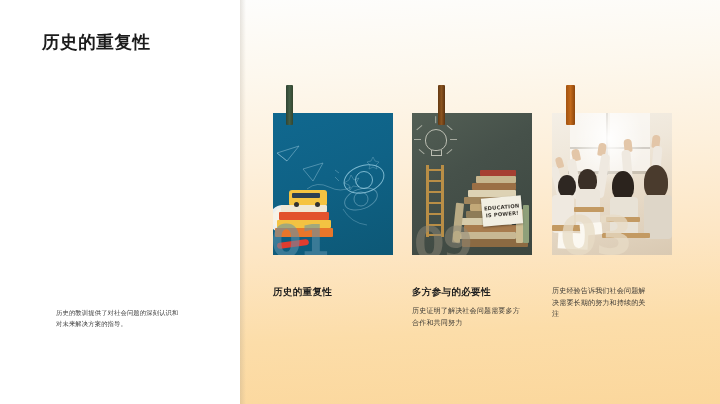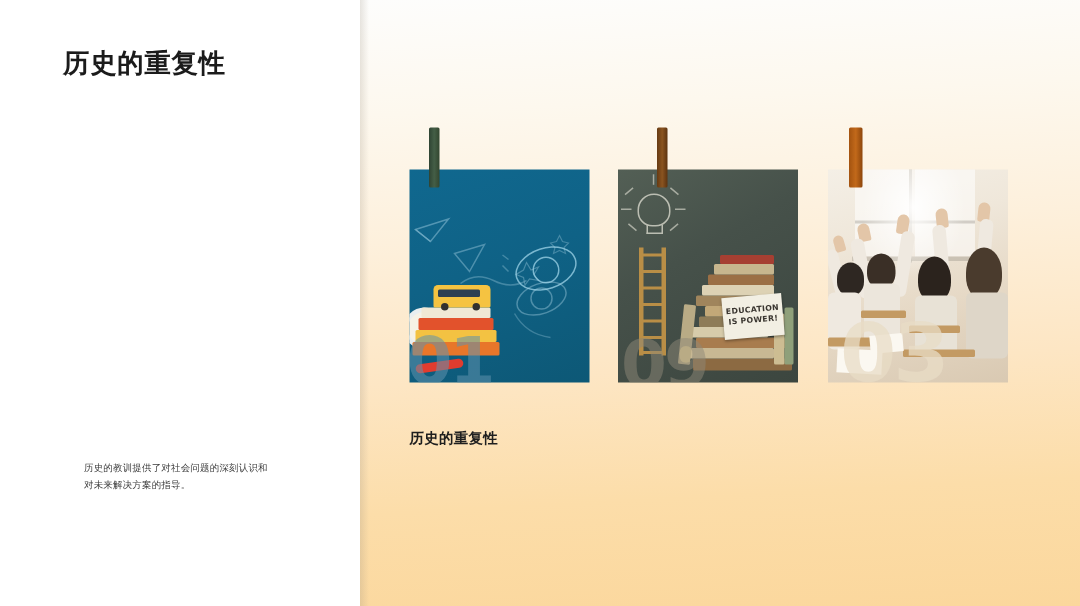--- a/index.html
+++ b/index.html
@@ -363,17 +363,22 @@
       <div class="paper" style="left:6px; top:120px;width:30px;height:16px;transform:rotate(3deg);"></div>
 
       <div class="num">03</div>
     </div>
   </div>
 
   <div class="caption cp1">
     <div class="cap-title">历史的重复性</div>
   </div>
 
+  <div class="caption cp2">
+    <div class="cap-title">多方参与的必要性</div>
+    <div class="cap-body">历史证明了解决社会问题需要多方合作和共同努力</div>
+  </div>
 
   <div class="caption cp3">
+    <div class="cap-body">历史经验告诉我们社会问题解决需要长期的努力和持续的关注</div>
   </div>
 
 </div>
 
 </body></html>

